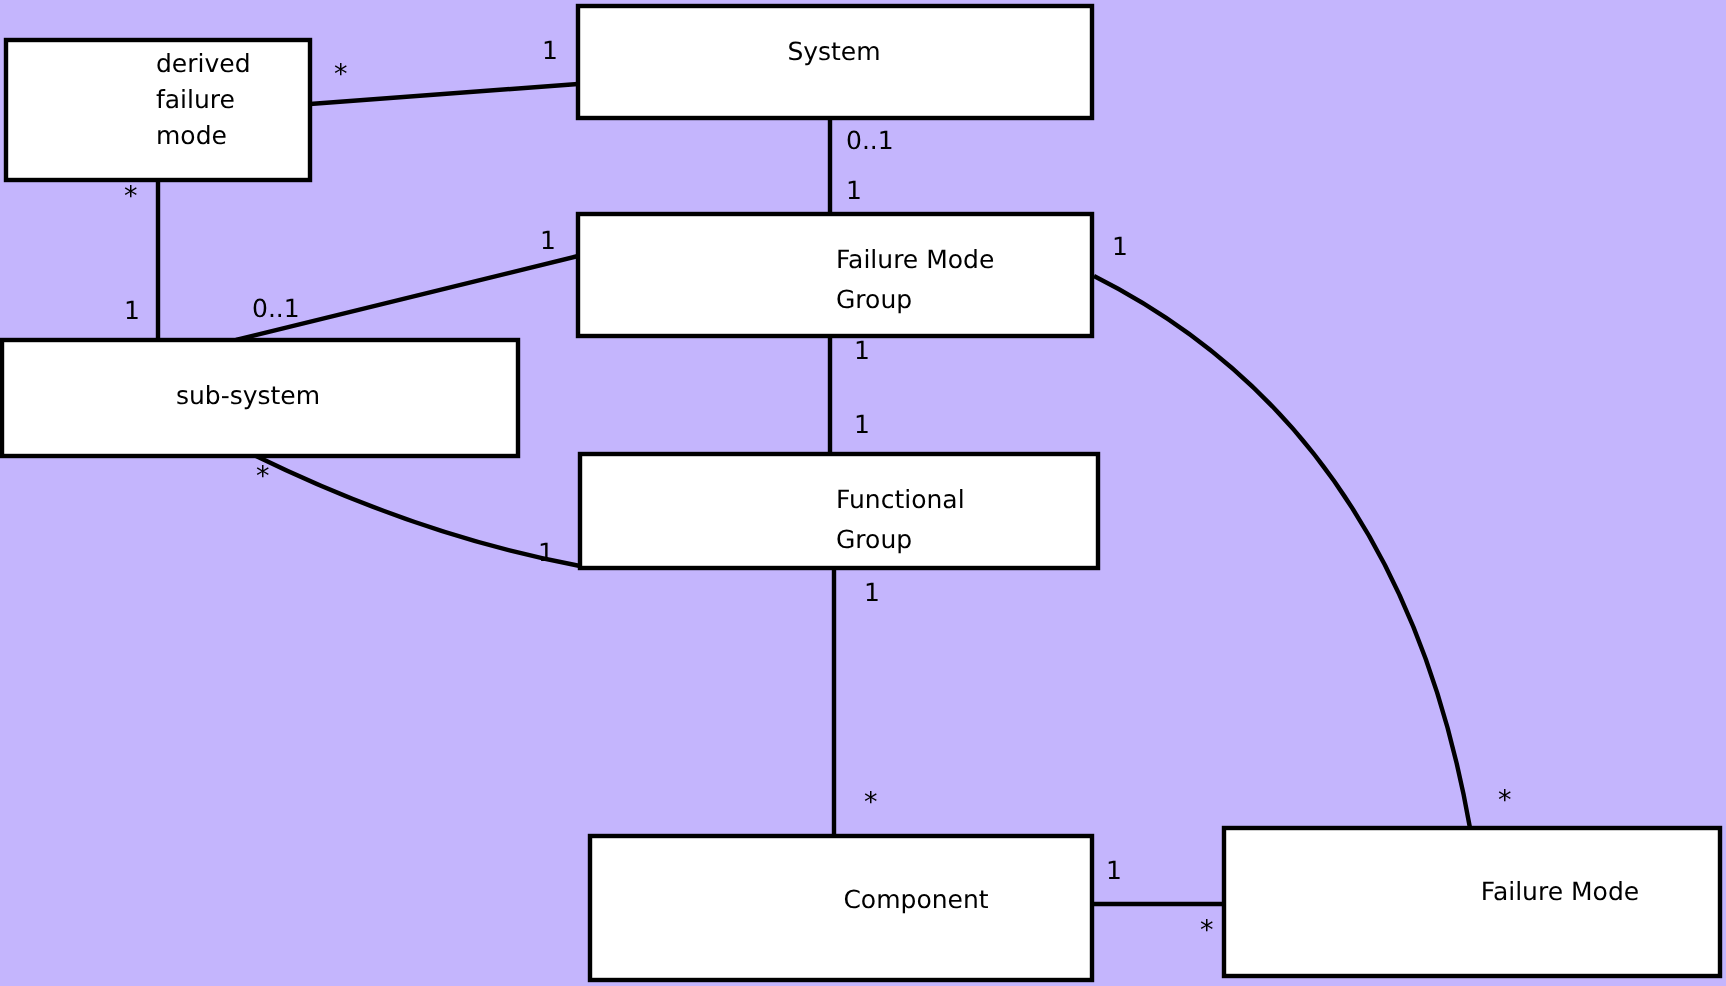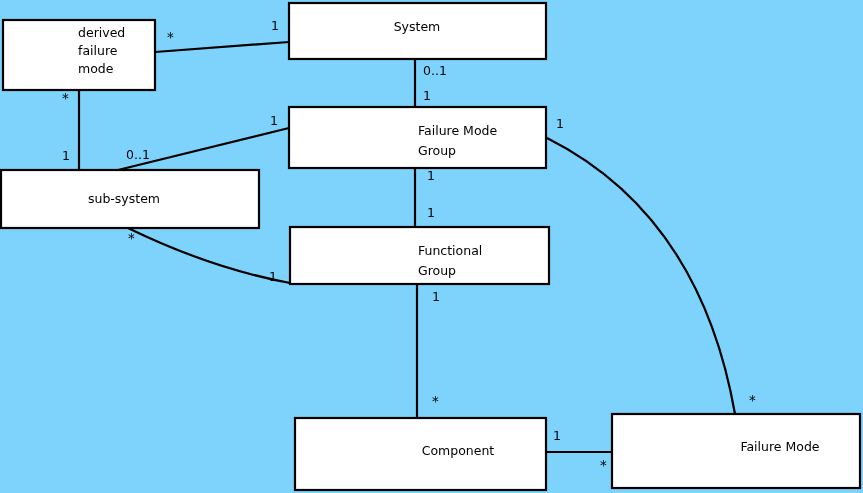--- a/index.html
+++ b/index.html
@@ -7,21 +7,21 @@
     padding: 0;
     background: #ffffff;
   }
   body {
     font-family: "DejaVu Sans", sans-serif;
   }
   #diagram-root {
     position: relative;
     width: 863px;
     height: 493px;
-    background: #7dd3fc;
+    background: #c4b5fd;
     overflow: hidden;
   }
   svg.canvas {
     position: absolute;
     left: 0;
     top: 0;
     width: 863px;
     height: 493px;
     display: block;
   }

